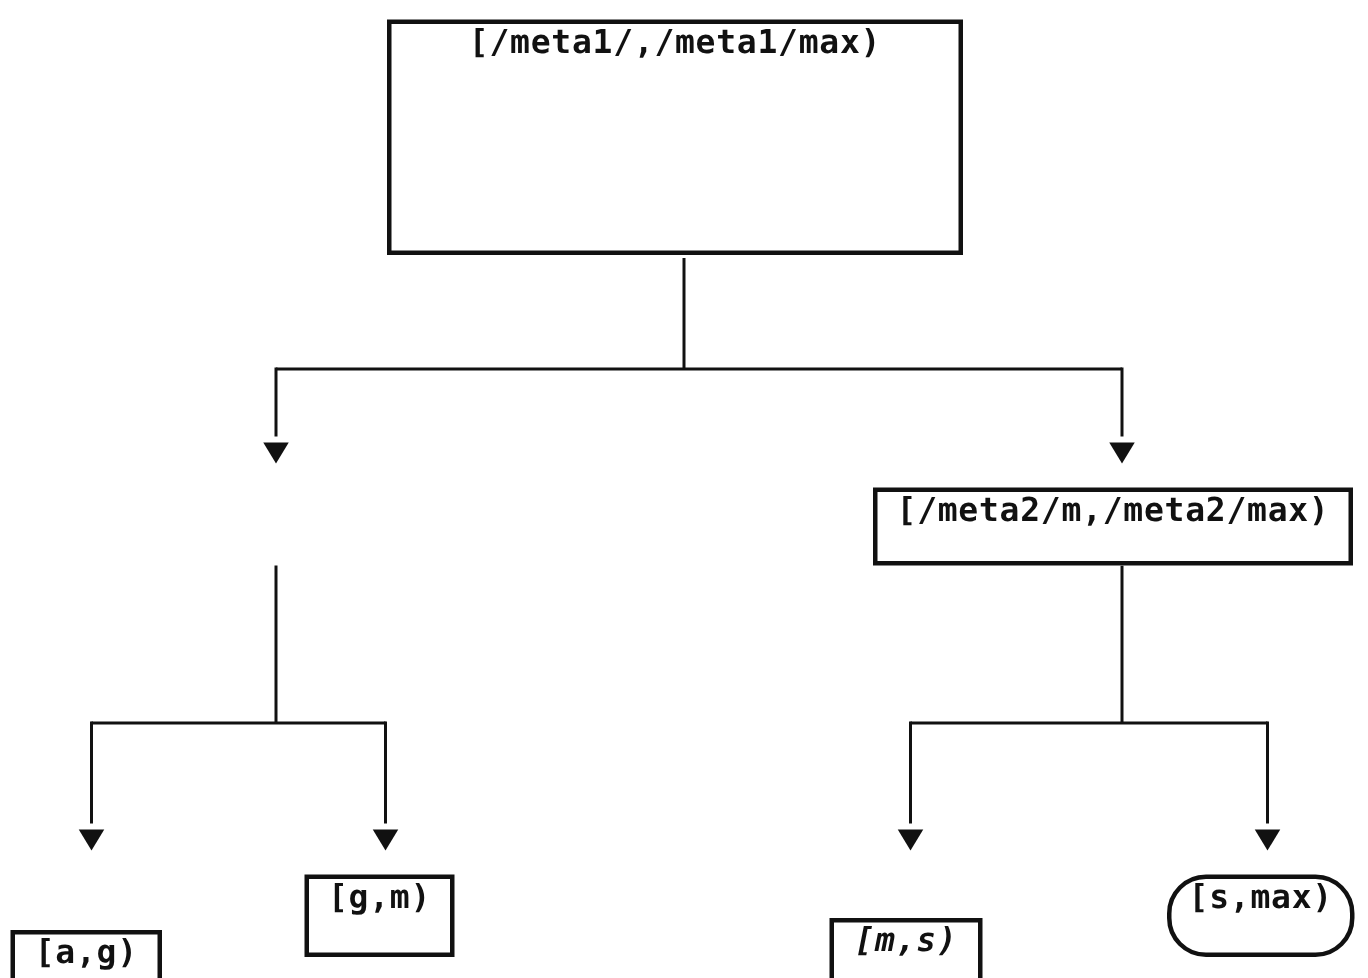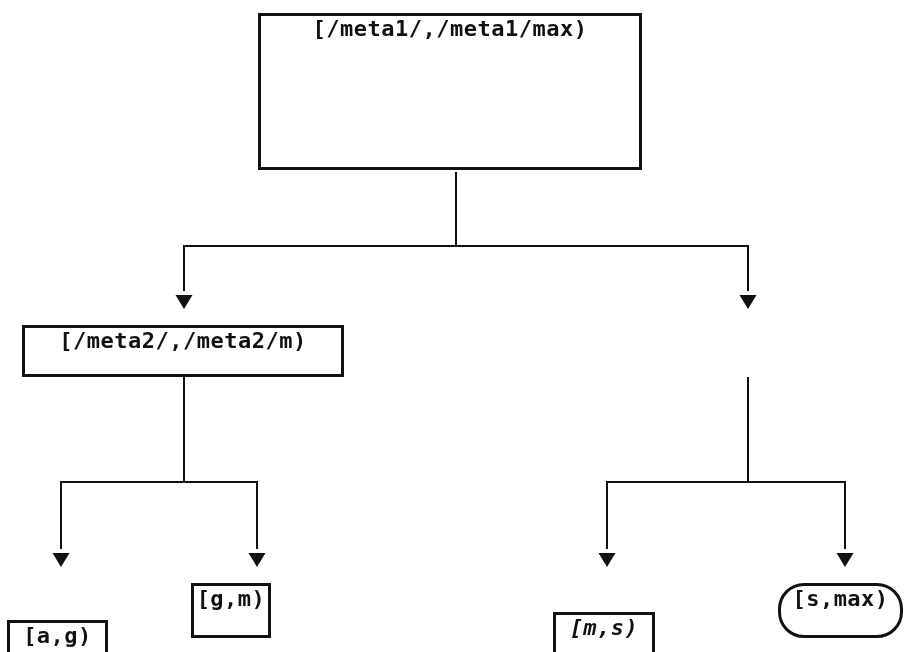--- a/index.html
+++ b/index.html
@@ -41,21 +41,21 @@
     font-size: 22px;
     font-weight: bold;
     color: #111111;
     white-space: pre;
     letter-spacing: 0.5px;
   }
   .node-root   { left: 258px; top: 13px;  width: 384px; height: 157px; }
   .node-left   { left: 22px;  top: 325px; width: 322px; height: 52px; }
   .node-right  { left: 582px; top: 325px; width: 320px; height: 52px; }
   .node-ag     { left: 7px;   top: 583px; width: 101px; height: 55px; margin-top: 37px; }
-  .node-gm     { left: 191px; top: 583px; width: 80px; height: 55px; }
+  .node-gm     { left: 203px; top: 583px; width: 100px; height: 55px; }
   .node-ms     { left: 553px; top: 612px; width: 102px; height: 55px; font-style: italic; }
   .node-smax   { left: 778px; top: 583px; width: 125px; height: 55px; border-radius: 26px; }
 </style>
 </head>
 <body>
 
 <div class="canvas">
 
   <svg class="connectors" viewBox="0 0 912 652" xmlns="http://www.w3.org/2000/svg">
 
@@ -85,24 +85,24 @@
       <polygon points="598.5,553 615.5,553 607,567"></polygon>
       <polygon points="836.5,553 853.5,553 845,567"></polygon>
     </g>
 
   </svg>
 
   <div class="node node-root">
     <span>[/meta1/,/meta1/max)</span>
   </div>
 
-  <div class="node node-left">
-    <span>[/meta2/,/meta2/m)</span>
+
+  <div class="node node-right">
+    <span>[/meta2/m,/meta2/max)</span>
   </div>
-
 
   <div class="node node-ag">
     <span>[a,g)</span>
   </div>
 
   <div class="node node-gm">
     <span>[g,m)</span>
   </div>
 
   <div class="node node-ms">

